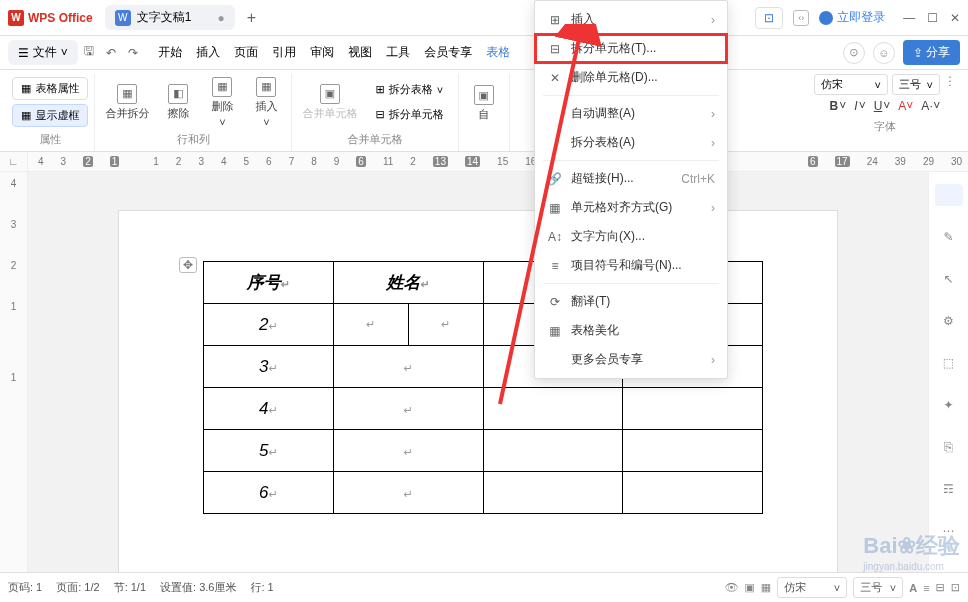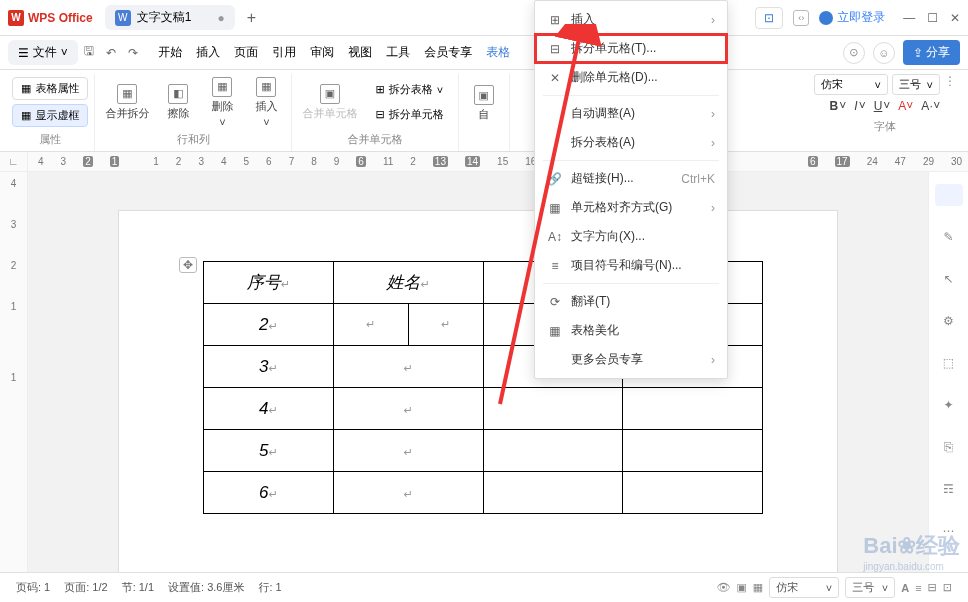--- a/index.html
+++ b/index.html
@@ -54,35 +54,35 @@
 .hruler span.dark { background: #888; color: #fff; padding: 0 2px; border-radius: 2px; }
 
 
 .doc-area { display: flex; height: 424px; }
 .vruler { width: 28px; background: #fafafa; border-right: 1px solid #eee; display: flex; flex-direction: column; align-items: center; gap: 30px; padding-top: 6px; font-size: 10px; color: #777; }
 .page-wrap { flex: 1; background: #f2f2f2; display: flex; justify-content: center; padding-top: 38px; overflow: hidden; position: relative; }
 .page { width: 720px; height: 540px; background: #fff; border: 1px solid #ddd; padding: 50px 80px; position: relative; }
 .move-handle { position: absolute; left: 60px; top: 46px; border: 1px solid #bbb; border-radius: 3px; width: 18px; height: 16px; display: flex; align-items: center; justify-content: center; font-size: 12px; color: #777; }
 .doc-table { border-collapse: collapse; width: 560px; margin-left: 4px; }
 .doc-table th, .doc-table td { border: 1px solid #000; height: 42px; text-align: center; font-family: "STKaiti","KaiTi",serif; font-size: 17px; font-style: italic; position: relative; }
-.doc-table th { font-weight: normal; }
+.doc-table th { font-weight: bold; }
 .para-mark { font-style: normal; color: #999; font-size: 11px; }
 .split-cell { padding: 0; }
 .split-inner { display: flex; height: 100%; }
 .split-inner div { flex: 1; border-right: 1px solid #000; display:flex;align-items:center;justify-content:center; }
 .split-inner div:last-child { border-right: none; }
 .row-handle { position: absolute; left: 96px; top: 156px; border: 1px solid #ccc; border-radius: 3px; padding: 2px 4px; background: #fff; font-size: 11px; color: #666; display: flex; align-items: center; gap: 2px; }
 
 
 .right-rail { width: 40px; border-left: 1px solid #eee; display: flex; flex-direction: column; align-items: center; gap: 20px; padding-top: 12px; color: #888; }
 .rail-btn { width: 22px; height: 22px; display: flex; align-items: center; justify-content: center; }
 .rail-top { width: 28px; height: 22px; background: #eef3ff; border-radius: 4px; }
 
 
-.statusbar { position: absolute; left: 0; right: 0; bottom: 0; height: 30px; border-top: 1px solid #e0e0e0; display: flex; align-items: center; padding: 0 16px; background: #fff; font-size: 11px; color: #555; gap: 14px; }
+.statusbar { position: absolute; left: 0; right: 0; bottom: 0; height: 30px; border-top: 1px solid #e0e0e0; display: flex; align-items: center; padding: 0 8px; background: #fff; font-size: 11px; color: #555; gap: 14px; }
 .status-right { margin-left: auto; display: flex; align-items: center; gap: 6px; }
 .sb-sel { border: 1px solid #ddd; border-radius: 3px; padding: 2px 6px; display: flex; align-items: center; gap: 6px; min-width: 70px; justify-content: space-between; }
 .sb-icon { color: #888; }
 
 
 .context-menu { position: absolute; left: 534px; top: 0; width: 194px; background: #fff; border: 1px solid #ddd; border-radius: 2px; box-shadow: 0 4px 14px rgba(0,0,0,0.15); padding: 4px 0; font-size: 12px; z-index: 30; }
 .cm-item { display: flex; align-items: center; gap: 8px; padding: 6px 12px; color: #333; position: relative; }
 .cm-item .sub { margin-left: auto; color: #999; }
 .cm-sep { height: 1px; background: #eee; margin: 3px 8px; }
 .cm-icon { width: 16px; text-align: center; color: #666; }
@@ -235,21 +235,21 @@
     <span>2</span>
       <span class="dark">13</span>
       <span class="dark">14</span>
       <span>15</span>
       <span>16</span>
   </div>
   <div class="hruler" style="flex:0 0 170px">
     <span class="dark">6</span>
       <span class="dark">17</span>
       <span>24</span>
-      <span>47</span>
+      <span>39</span>
       <span>29</span>
       <span>30</span>
   </div>
 </div>
 
 <div class="doc-area">
   <div class="vruler">
     <span>4</span>
       <span>3</span>
       <span>2</span>

